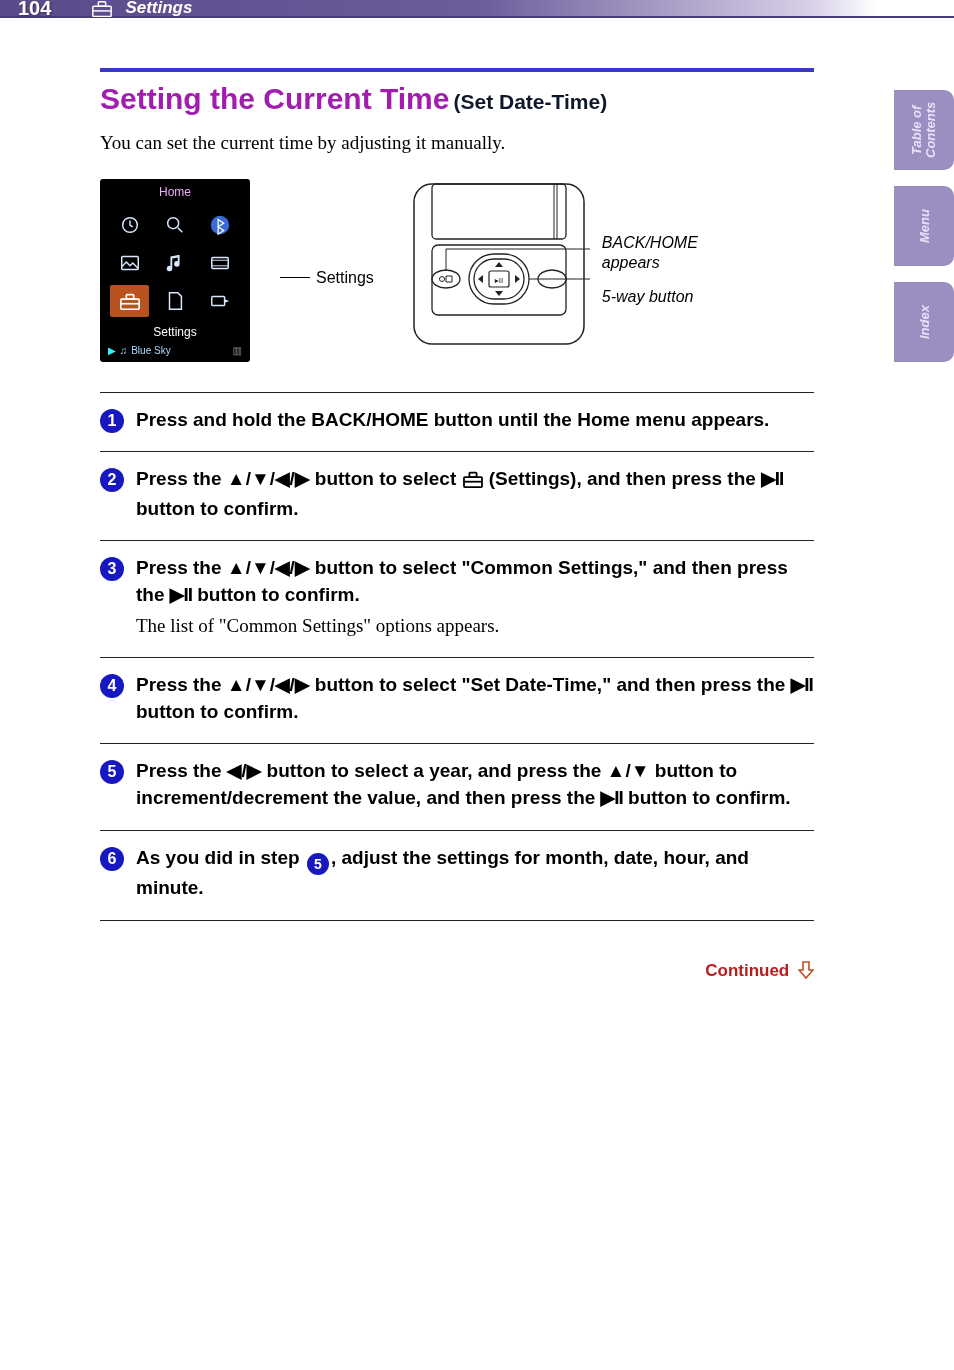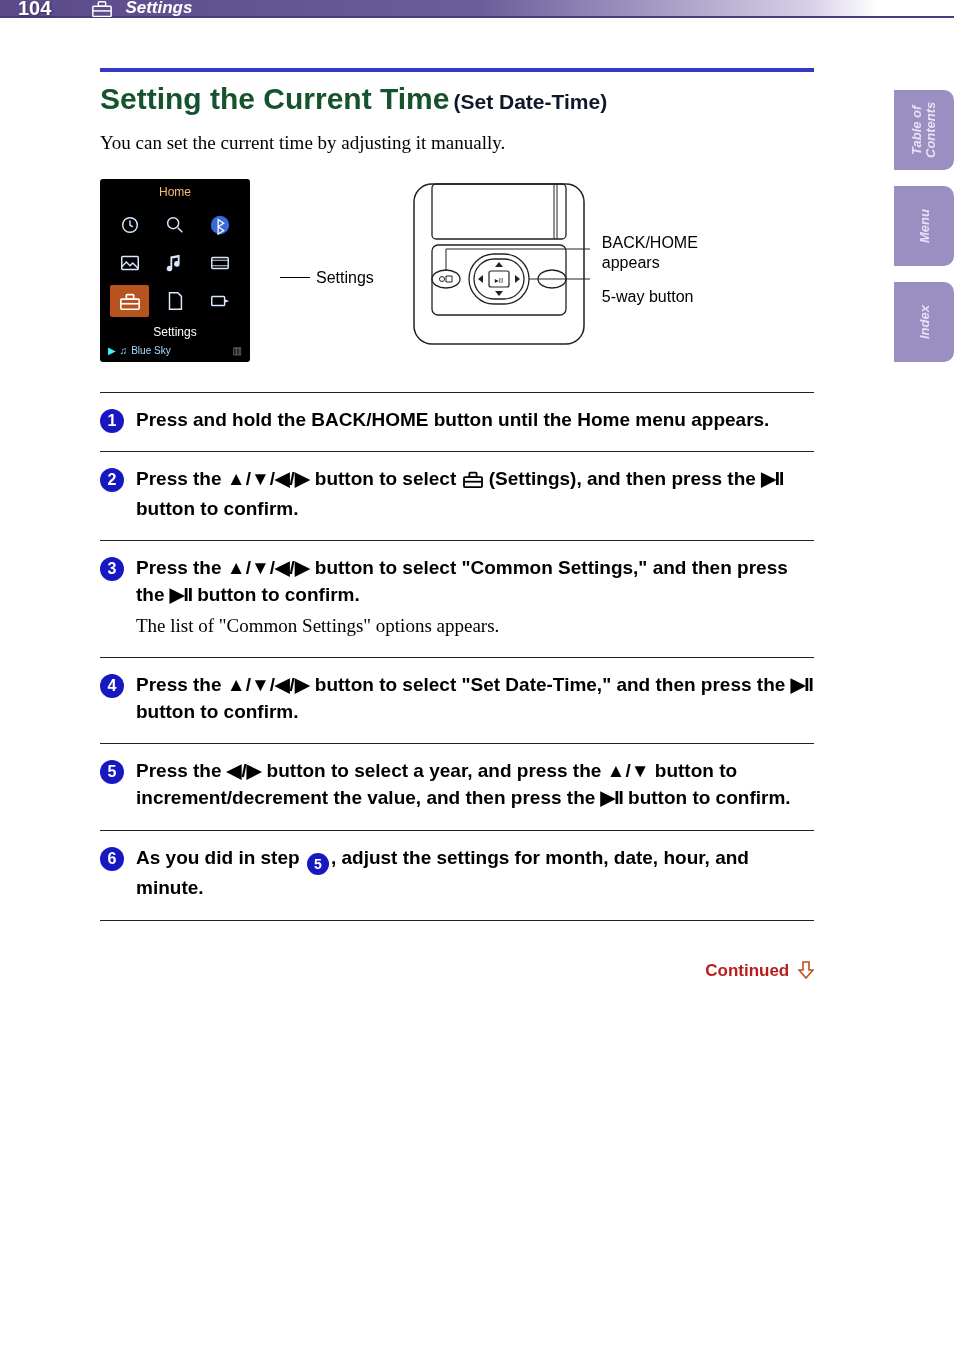--- a/index.html
+++ b/index.html
@@ -3,40 +3,40 @@
 <meta charset="utf-8">
 <style>
   * { box-sizing: border-box; margin: 0; padding: 0; }
   body { width: 954px; height: 1370px; background: #fff; font-family: Georgia, 'Times New Roman', serif; position: relative; color: #000; }
   .header-bar { height: 18px; background: linear-gradient(to right, #5a4a8a 0%, #6b5c9a 50%, #d8d0e8 85%, #fff 92%); display: flex; align-items: center; padding: 0 18px; border-bottom: 2px solid #4a3a7a; }
   .page-num { color: #fff; font-size: 20px; font-weight: bold; font-family: Arial, sans-serif; text-shadow: 1px 1px 2px rgba(0,0,0,0.4); margin-right: 40px; }
   .header-icon { width: 22px; height: 18px; margin-right: 12px; }
   .header-title { color: #fff; font-size: 17px; font-style: italic; font-weight: bold; font-family: Arial, sans-serif; }
   .content { padding: 50px 140px 0 100px; }
   .title-rule { border-top: 4px solid #3838c8; margin-bottom: 10px; }
-  .main-title { color: #14532d; font-family: Arial, sans-serif; font-weight: 800; font-size: 30px; display: inline; }
+  .main-title { color: #a21caf; font-family: Arial, sans-serif; font-weight: 800; font-size: 30px; display: inline; }
   .sub-title { color: #0f172a; font-family: Arial, sans-serif; font-weight: 800; font-size: 21px; }
   .intro { font-size: 19px; margin-top: 14px; margin-bottom: 22px; line-height: 1.4; }
   .diagrams { display: flex; gap: 30px; align-items: flex-start; margin-bottom: 30px; }
   .device-screen { width: 150px; background: #000; border-radius: 3px; padding: 4px 0 6px; font-family: Arial, sans-serif; }
-  .ds-title { color: #fdba74; text-align: center; font-size: 12px; padding: 2px 0 4px; }
+  .ds-title { color: #f0abfc; text-align: center; font-size: 12px; padding: 2px 0 4px; }
   .ds-grid { display: grid; grid-template-columns: repeat(3, 1fr); gap: 6px; padding: 6px 10px; }
   .ds-cell { height: 32px; display: flex; align-items: center; justify-content: center; }
   .ds-cell svg { width: 22px; height: 22px; }
   .ds-cell.sel { background: #b8521f; border-radius: 2px; }
   .ds-label { color: #fff; text-align: center; font-size: 12px; padding: 2px 0; }
   .ds-footer { display: flex; align-items: center; gap: 4px; font-size: 10px; color: #a8d8ff; padding: 4px 8px 0; }
   .ds-footer .play { color: #3af3ff; }
   .ds-footer .batt { margin-left: auto; color: #888; }
   .screen-label { display: flex; align-items: center; margin-top: 90px; font-family: Arial, sans-serif; font-size: 16px; }
   .screen-label .line { width: 30px; height: 1px; background: #000; margin-right: 6px; }
   .device-body { display: flex; align-items: flex-start; }
   .db-svg { flex-shrink: 0; }
   .db-labels { font-family: Arial, sans-serif; font-size: 16px; margin-left: 8px; margin-top: 55px; }
-  .db-labels .row { display: flex; align-items: center; margin-bottom: 2px; }
+  .db-labels .row { display: flex; align-items: center; margin-bottom: 2px; font-style: italic; }
   .db-labels .row2 { margin-top: 16px; }
   .steps { }
   .step { border-top: 1px solid #222; padding: 14px 0 18px; }
   .step-row { display: flex; align-items: flex-start; gap: 12px; }
   .bullet { width: 24px; height: 24px; border-radius: 50%; background: #1818c0; color: #fff; font-family: Arial, sans-serif; font-weight: bold; font-size: 16px; display: flex; align-items: center; justify-content: center; flex-shrink: 0; margin-top: 2px; }
   .bullet.inline { display: inline-flex; vertical-align: -5px; width: 22px; height: 22px; font-size: 14px; margin: 0 2px; }
   .step-text { font-family: Arial, sans-serif; font-weight: bold; font-size: 19px; line-height: 1.4; flex: 1; }
   .step-sub { font-family: Georgia, serif; font-weight: normal; font-size: 19px; margin-top: 4px; }
   .steps-end { border-top: 1px solid #222; }
   .arrows { font-family: Arial, sans-serif; }

